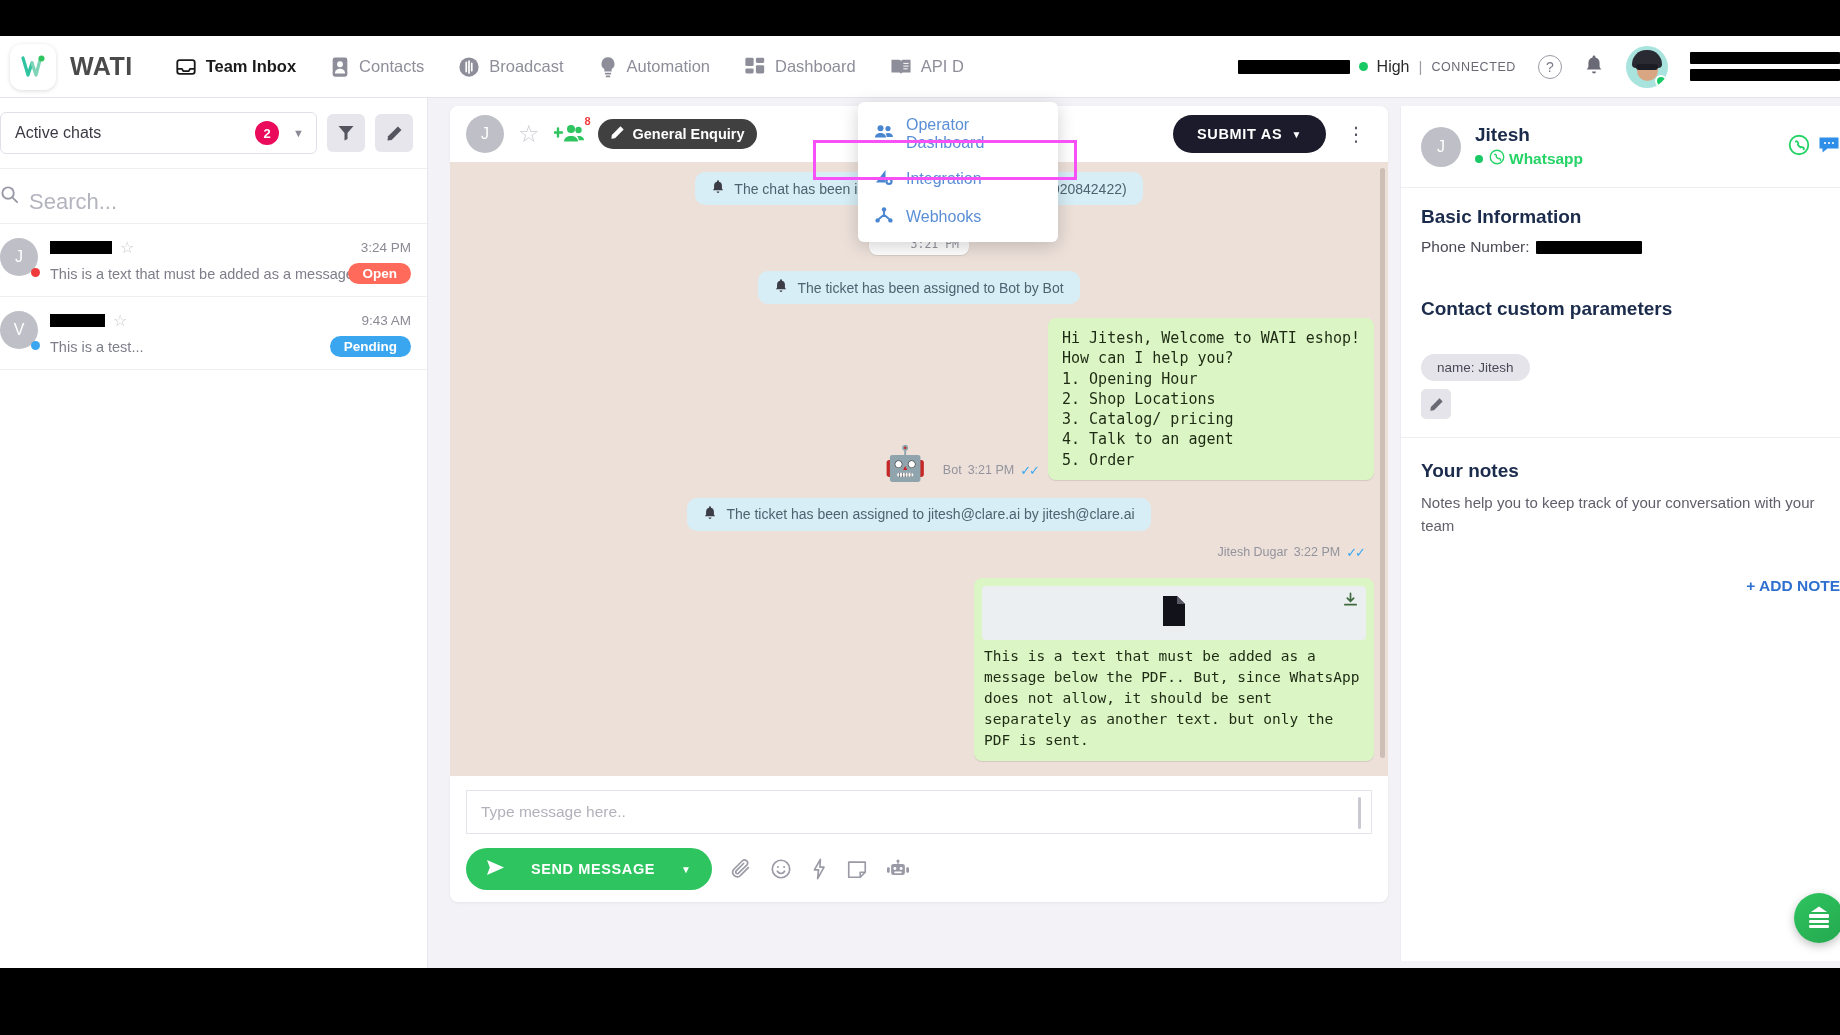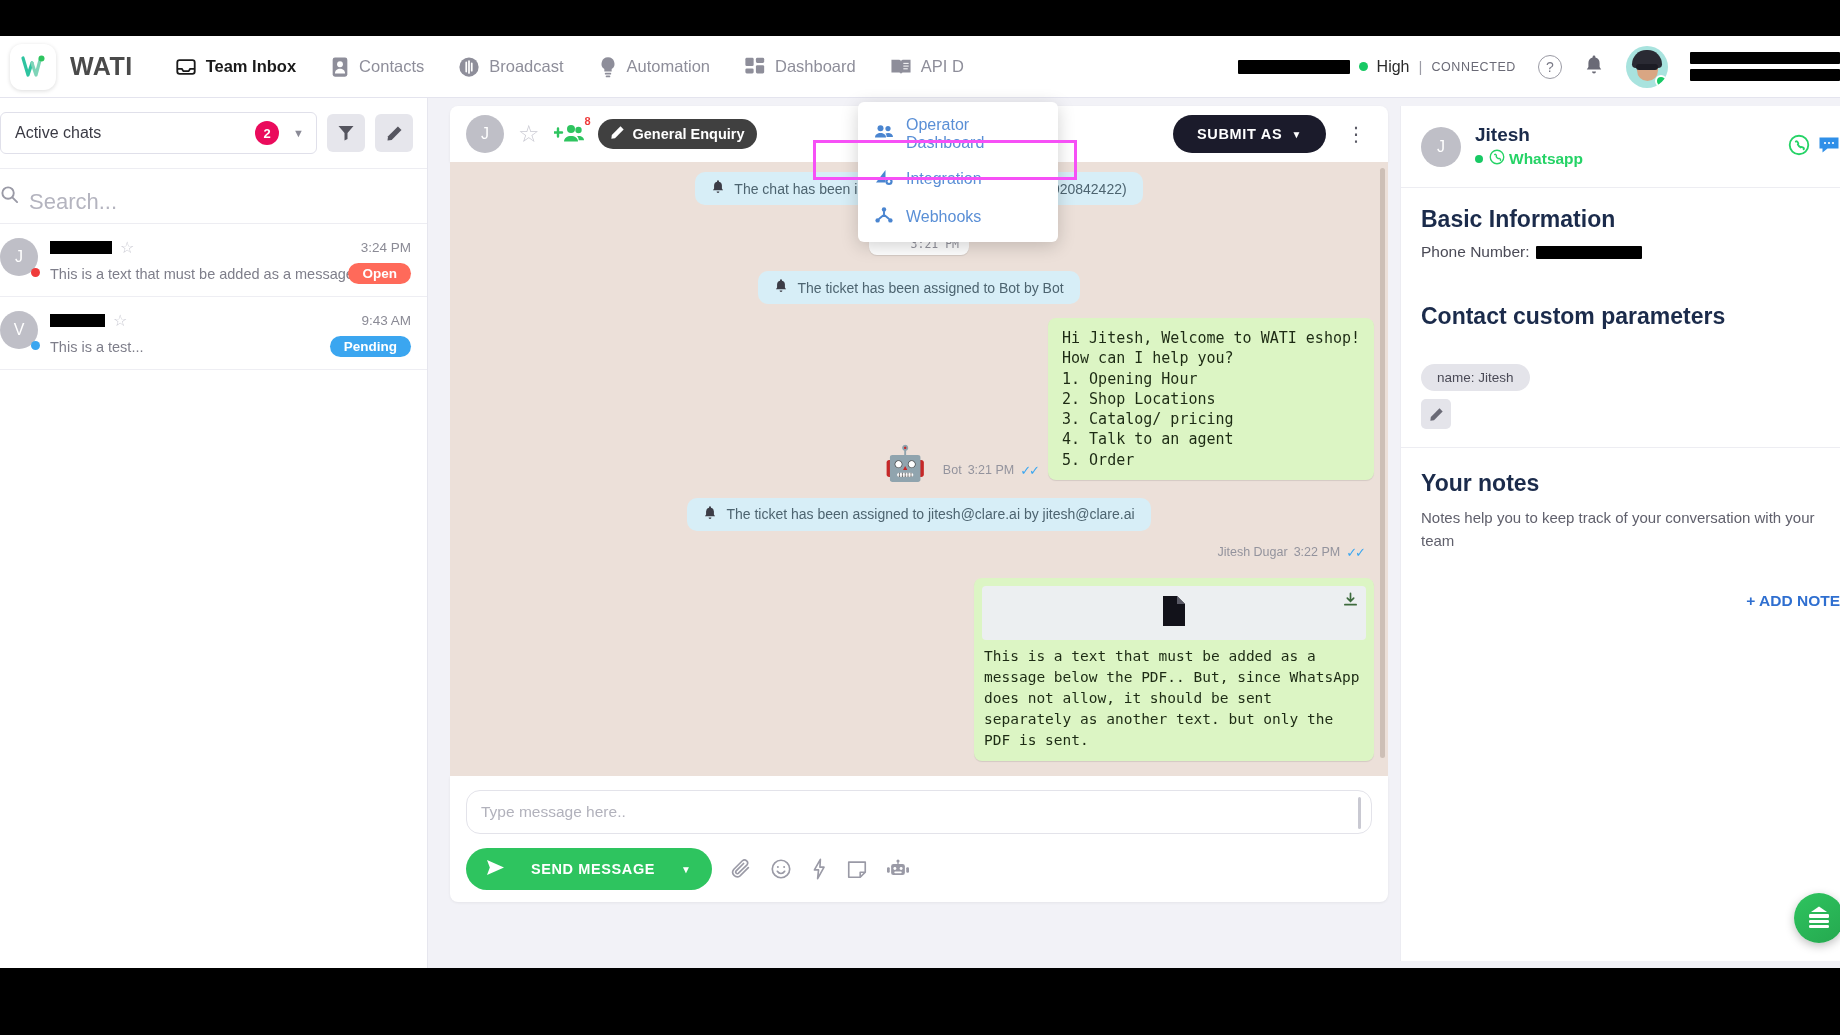--- a/index.html
+++ b/index.html
@@ -241,21 +241,21 @@
   .scrollbar-v {
     position: absolute; right: 3px; top: 6px; width: 5px; height: 590px;
     background: #cdbfb6; border-radius: 3px;
   }
 
   .composer {
     background: #fff; border-radius: 0 0 8px 8px; padding: 14px 16px 12px 16px;
     box-shadow: 0 1px 3px rgba(0,0,0,.06);
   }
   .msg-input {
-    border: 1px solid #e3e3ea; border-radius: 14px; height: 44px;
+    border: 1px solid #e3e3ea; border-radius: 0; height: 44px;
     display: flex; align-items: center; padding: 0 14px; position: relative;
   }
   .msg-input input {
     border: none; outline: none; width: 100%; font-size: 15.5px; color: #555;
   }
   .msg-input input::placeholder { color: #b2b2bc; }
   .caret-line {
     position: absolute; right: 10px; top: 6px; width: 3px; height: 32px;
     background: #c9c9d2; border-radius: 2px;
   }
@@ -281,21 +281,21 @@
     color: #fff; font-size: 16px; display: flex;
     align-items: center; justify-content: center; flex: none;
   }
   .rp-name { font-size: 19px; font-weight: 700; color: #1b2b4b; }
   .rp-chan { display: flex; align-items: center; gap: 6px; margin-top: 3px; }
   .rp-chan-dot { width: 8px; height: 8px; border-radius: 50%; background: #18c964; }
   .rp-chan-txt { color: #25d366; font-size: 15.5px; font-weight: 600;
                  display: flex; align-items: center; gap: 4px; }
   .rp-head-icons { margin-left: auto; display: flex; align-items: center; gap: 8px; }
   .rp-sec { padding: 18px 20px; }
-  .rp-title { font-size: 23px; font-weight: 700; color: #1b2b4b; margin-bottom: 10px; }
+  .rp-title { font-size: 19px; font-weight: 700; color: #1b2b4b; margin-bottom: 10px; }
   .rp-line { font-size: 15.5px; color: #4a4a56; display: flex; align-items: center; gap: 6px; }
   .chip {
     display: inline-block; background: #e4e4ea; border-radius: 14px;
     padding: 6px 16px; font-size: 13.5px; color: #4a4a56; margin-top: 24px;
   }
   .edit-sq {
     width: 30px; height: 30px; border-radius: 5px; background: #e4e4ea;
     display: flex; align-items: center; justify-content: center;
     margin-top: 8px; cursor: pointer;
   }

